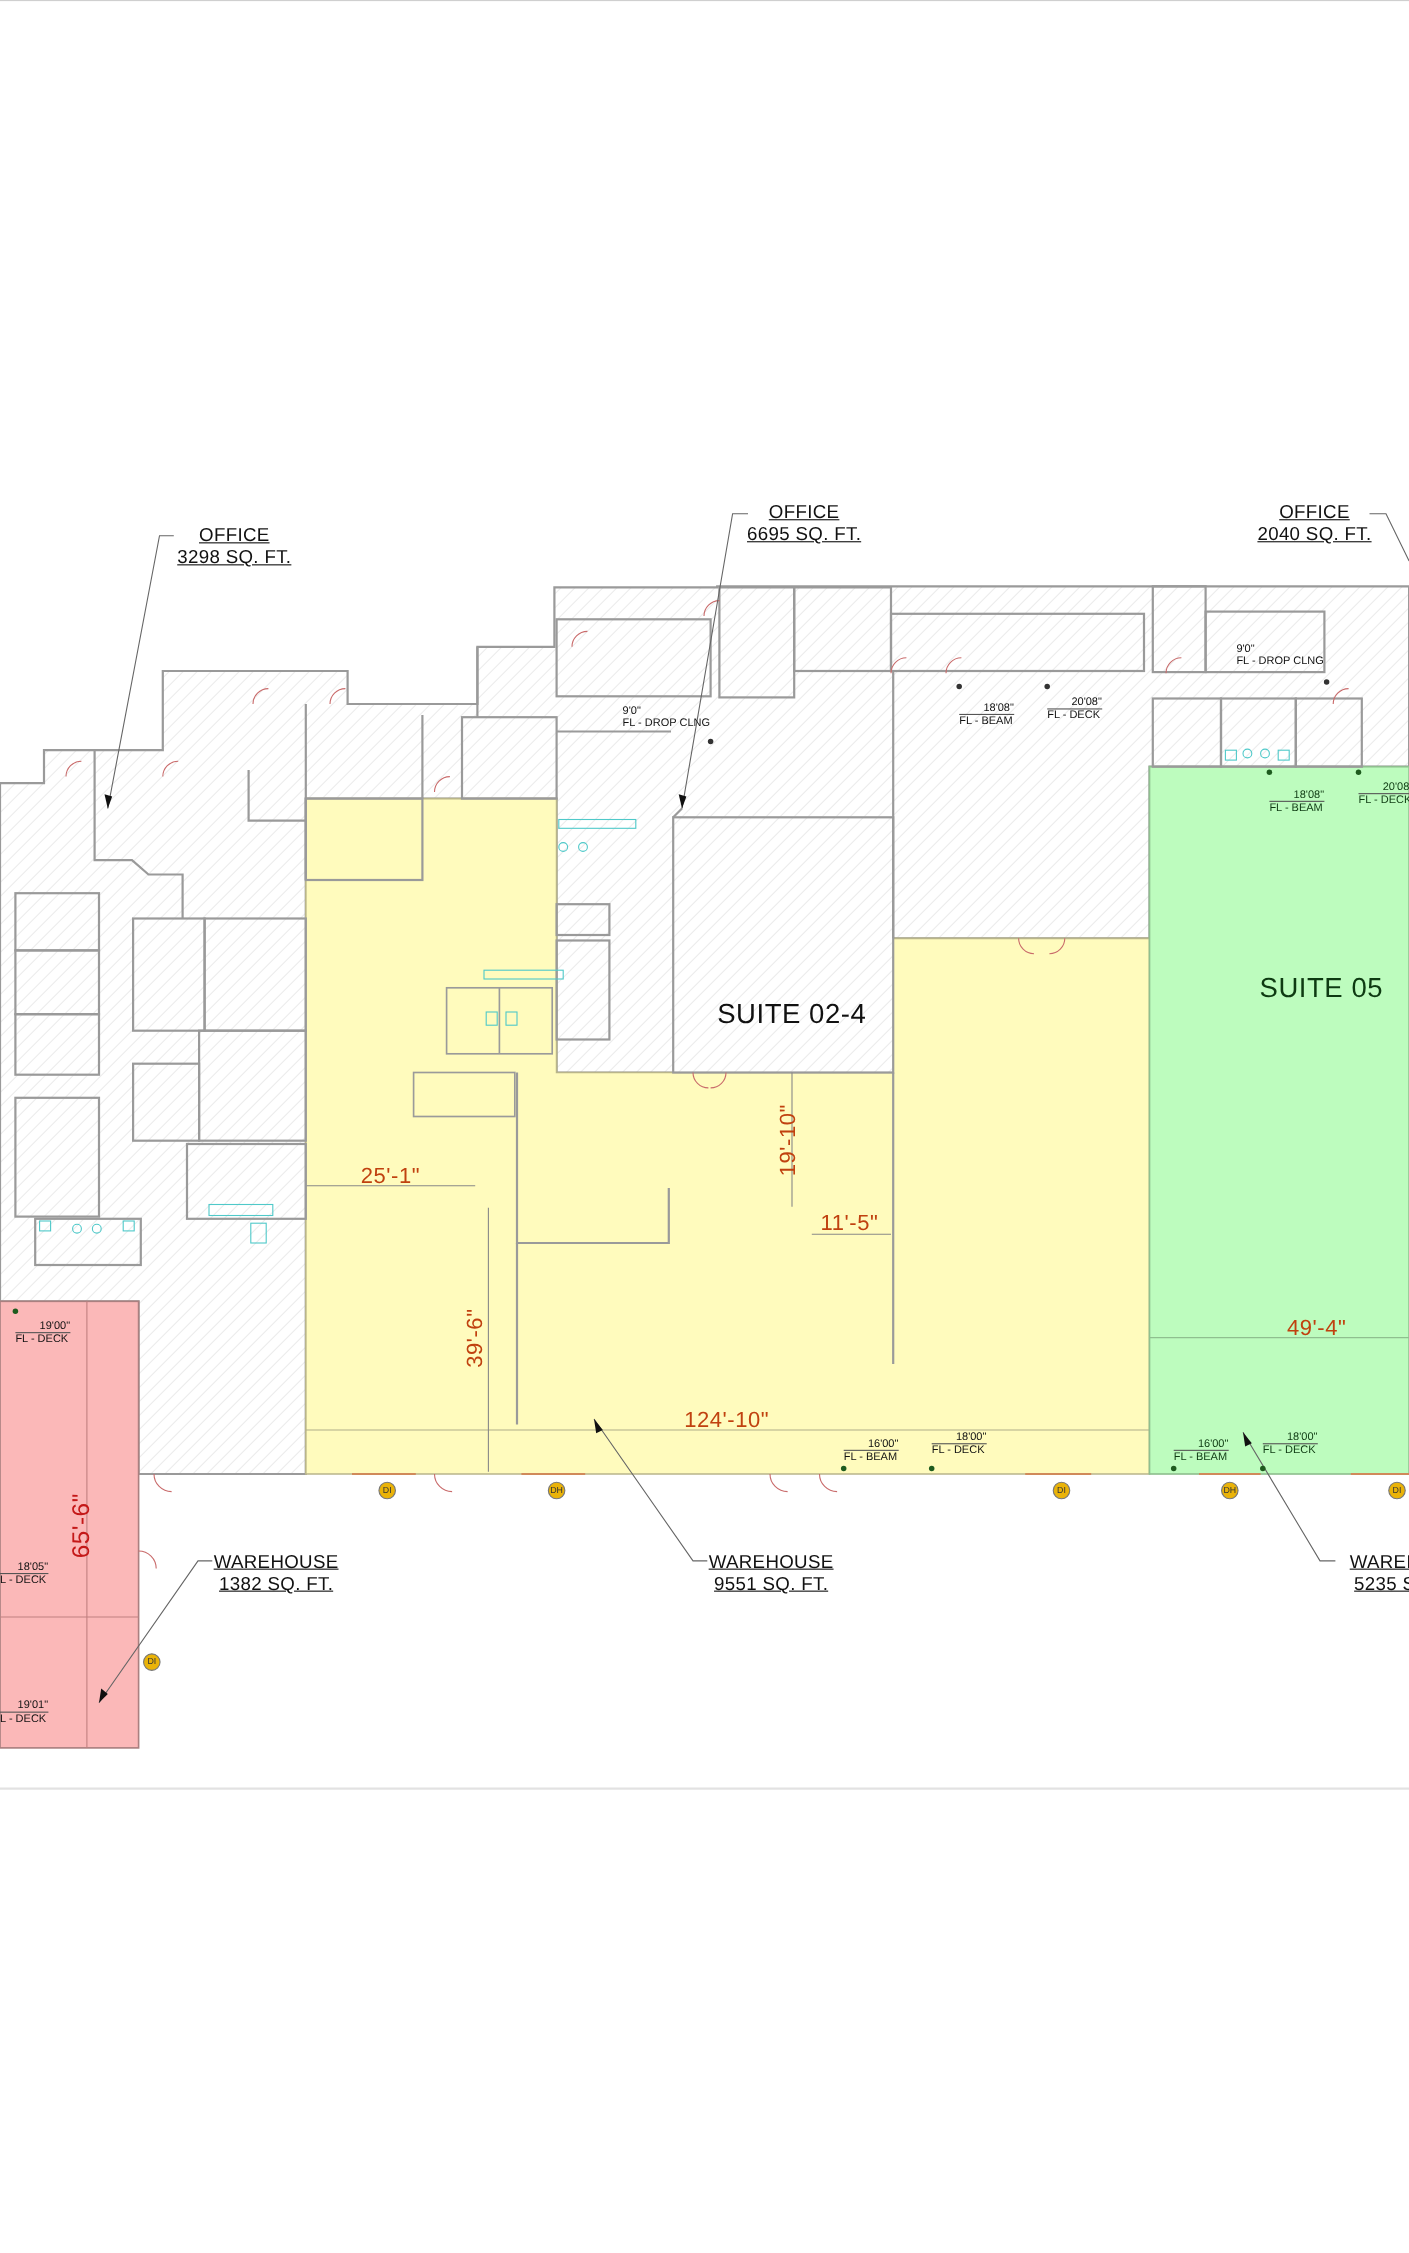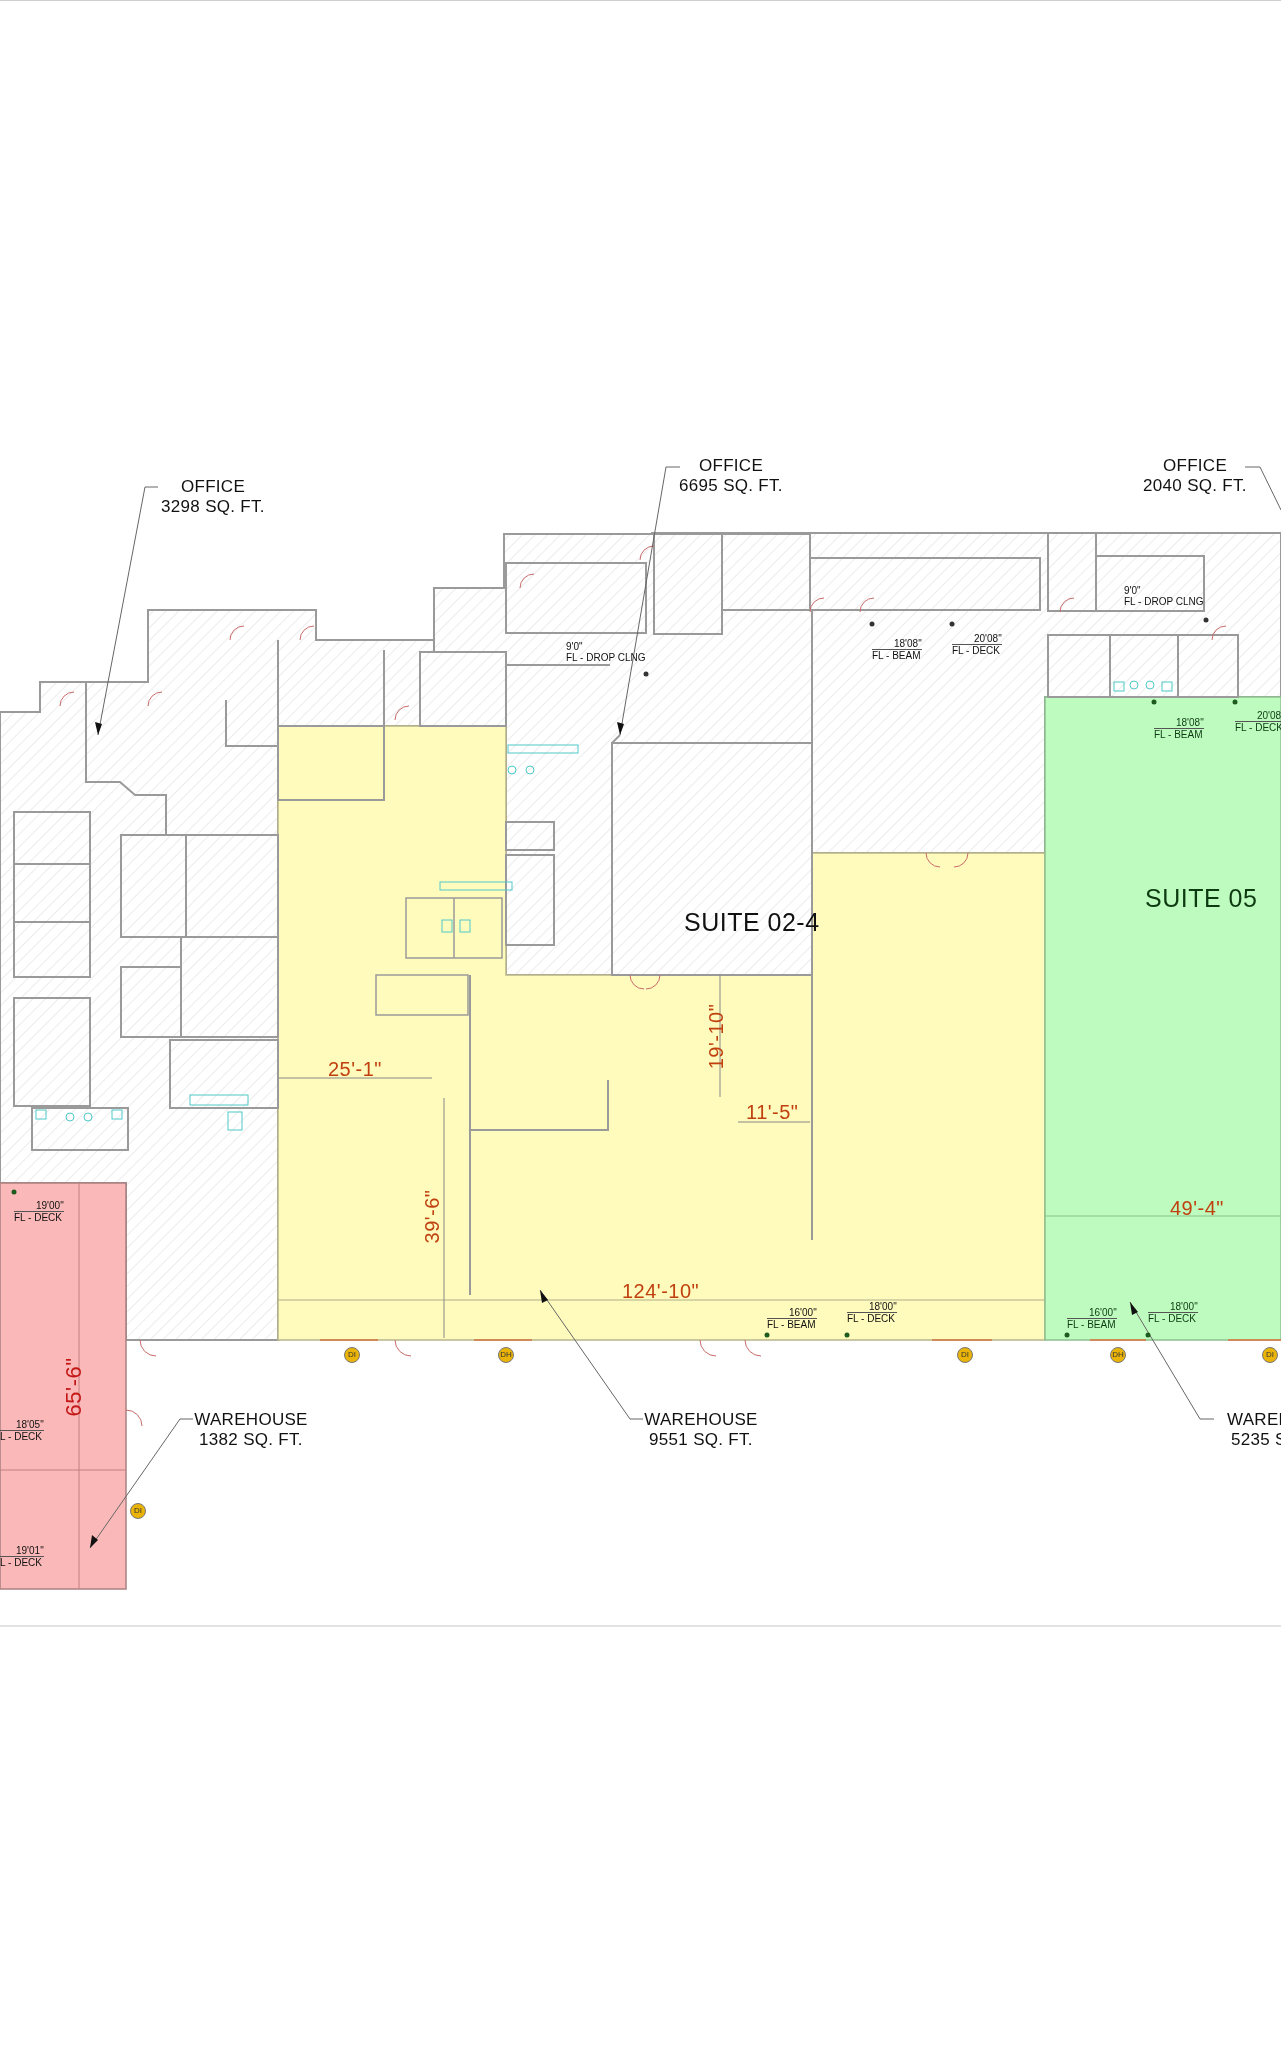--- a/index.html
+++ b/index.html
@@ -1,21 +1,21 @@
 <!DOCTYPE html>
 <html><head>
 <meta charset="utf-8">
 <style>
   html, body { margin: 0; padding: 0; background: #ffffff; }
   body { width: 1281px; height: 2048px; position: relative; overflow: hidden;
          font-family: "Liberation Sans", "DejaVu Sans", sans-serif; }
   .page-rule-top { position: absolute; left: 0; top: 0; width: 1281px; height: 1px; background: #cfcfcf; }
   .page-rule-bottom { position: absolute; left: 0; top: 1625px; width: 1281px; height: 2px; background: #e2e2e2; }
   svg.plan { position: absolute; left: 0; top: 0; }
-  .lbl { position: absolute; color: #111; font-size: 17px; line-height: 20px; text-align: center; white-space: nowrap; letter-spacing: 0.3px; }
+  .lbl { position: absolute; color: #111; font-size: 17px; line-height: 20px; text-align: center; white-space: nowrap; letter-spacing: 0.3px; text-decoration: underline; }
   .suite { position: absolute; font-size: 25px; color: #111; white-space: nowrap; letter-spacing: 0.5px; }
   .suite.green { color: #0e3a12; }
   .dim { position: absolute; font-size: 20px; color: #c0410f; white-space: nowrap; letter-spacing: 0.5px; }
   .dim.red { color: #c41818; font-size: 22px; }
   .dim.vert { transform: rotate(-90deg); transform-origin: center center; }
   .ht { position: absolute; font-size: 10px; line-height: 11px; color: #111; white-space: nowrap; }
   .ht .v { display: block; padding-left: 22px; border-bottom: 1px solid #555; }
   .ht.green-t { color: #0e3a12; }
   .door-tag { position: absolute; width: 14px; height: 14px; border: 1px solid #777; border-radius: 50%;
               font-size: 8px; line-height: 14px; text-align: center; color: #333; background: #eab308; }
@@ -198,21 +198,21 @@
 </div>
 <div class="lbl" style="left:641px; top:1410px; width:120px;">
   <div>WAREHOUSE</div>
   <div>9551 SQ. FT.</div>
 </div>
 <div class="lbl" style="left:1227px; top:1410px; width:120px; text-align:left;">
   <div>WAREHOUSE</div>
   <div style="padding-left:4px;">5235 SQ. FT.</div>
 </div>
 
-<div class="suite" style="left:652px; top:908px;margin-left:32px;">SUITE 02-4</div>
+<div class="suite" style="left:652px; top:908px;">SUITE 02-4</div>
 <div class="suite green" style="left:1145px; top:884px;">SUITE 05</div>
 
 <div class="dim" style="left:328px; top:1058px;">25'-1"</div>
 <div class="dim vert" style="left:406px; top:1205px;">39'-6"</div>
 <div class="dim vert" style="left:684px; top:1025px;">19'-10"</div>
 <div class="dim" style="left:746px; top:1101px;">11'-5"</div>
 <div class="dim" style="left:622px; top:1280px;">124'-10"</div>
 <div class="dim" style="left:1170px; top:1197px;">49'-4"</div>
 <div class="dim red vert" style="left:44px; top:1374px;">65'-6"</div>
 

